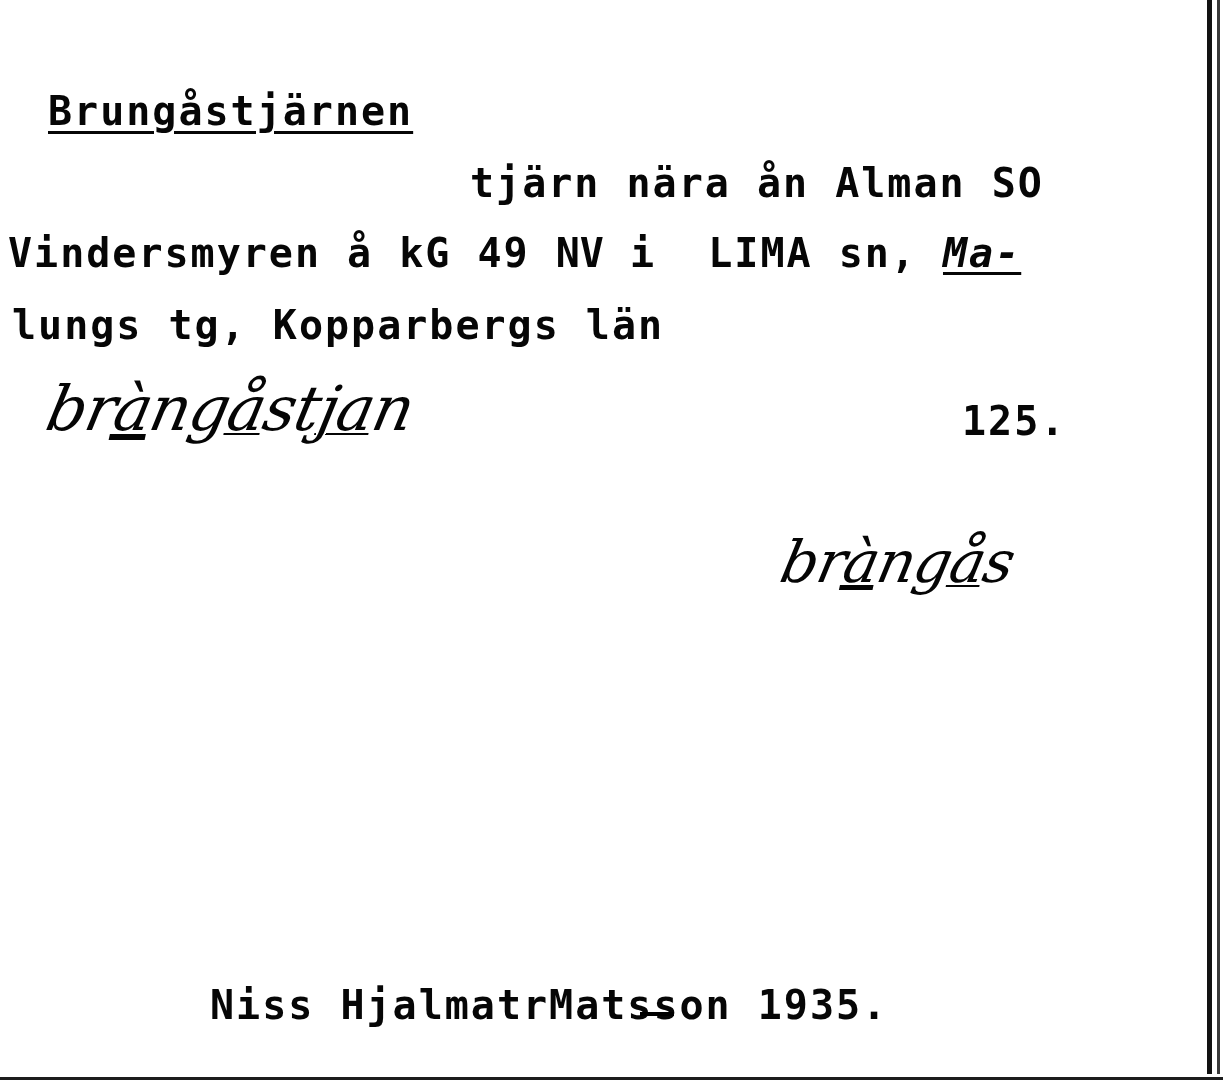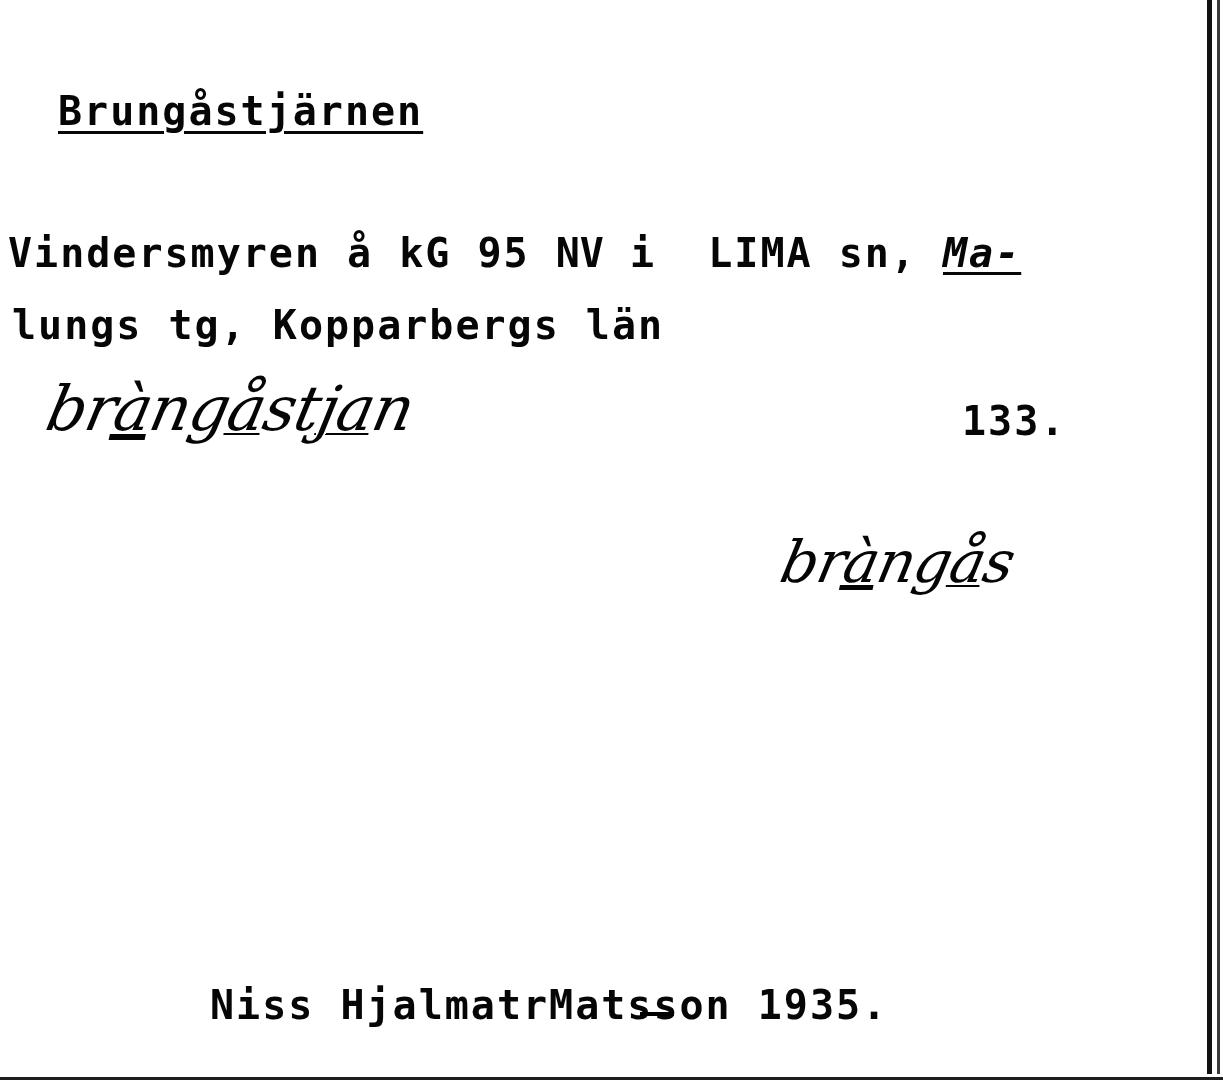--- a/index.html
+++ b/index.html
@@ -75,21 +75,21 @@
     position: absolute;
     font-family: "DejaVu Sans Mono", monospace;
     font-size: 40px;
     letter-spacing: 2px;
     white-space: pre;
     color: #060606;
     font-weight: 700;
   }
 
   .headword {
-    left: 58px;
+    left: 48px;
     top: 88px;
     text-decoration: underline;
     text-underline-offset: 6px;
     text-decoration-thickness: 3px;
   }
 
   .line-1 { left: 470px; top: 160px; }
   .line-2 { left: 8px;   top: 230px; }
   .line-3 { left: 12px;   top: 302px; }
 
@@ -147,28 +147,29 @@
     text-decoration-thickness: 2px;
   }
 </style>
 </head>
 <body>
 
 <div class="card">
 
   <div class="typed headword">Brungåstjärnen</div>
 
+  <div class="typed line-1">tjärn nära ån Alman SO</div>
 
-  <div class="typed line-2"><span>Vindersmyren å kG 95 </span><span class="bold-hit">NV</span><span> i  LIMA sn, </span><span class="u">Ma-</span></div>
+  <div class="typed line-2"><span>Vindersmyren å kG 49 </span><span class="bold-hit">NV</span><span> i  LIMA sn, </span><span class="u">Ma-</span></div>
 
   <div class="typed line-3">lungs tg, Kopparbergs län</div>
 
   <div class="hand hand-1">br<span style="text-decoration:underline">à</span>ng<u>å</u>st<u>ja</u>n</div>
 
-  <div class="typed number">133.</div>
+  <div class="typed number">125.</div>
 
 
   <div class="hand hand-2">br<span style="text-decoration:underline">à</span>ng<u>å</u>s</div>
 
 
 
   <div class="typed signature">Niss HjalmatrMatsson 1935.</div>
   <div class="sig-strike"></div>
 
   <div class="scan-edge-right"></div>

